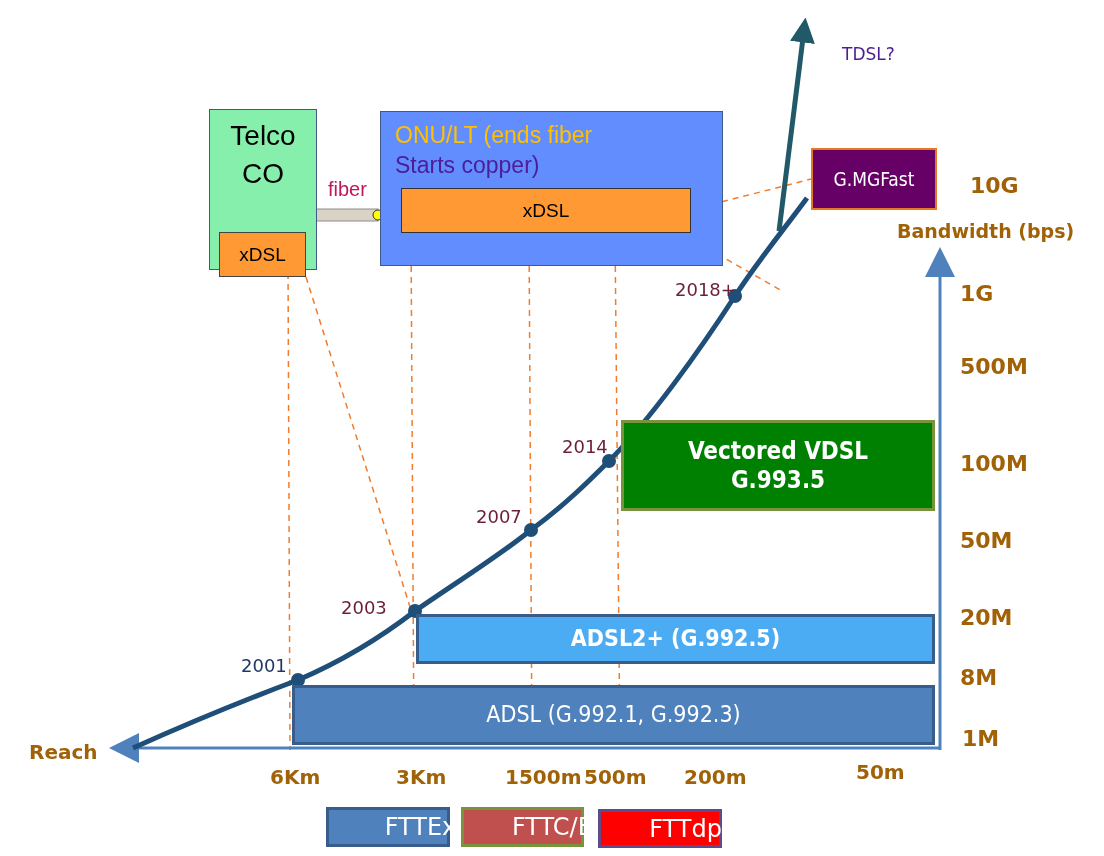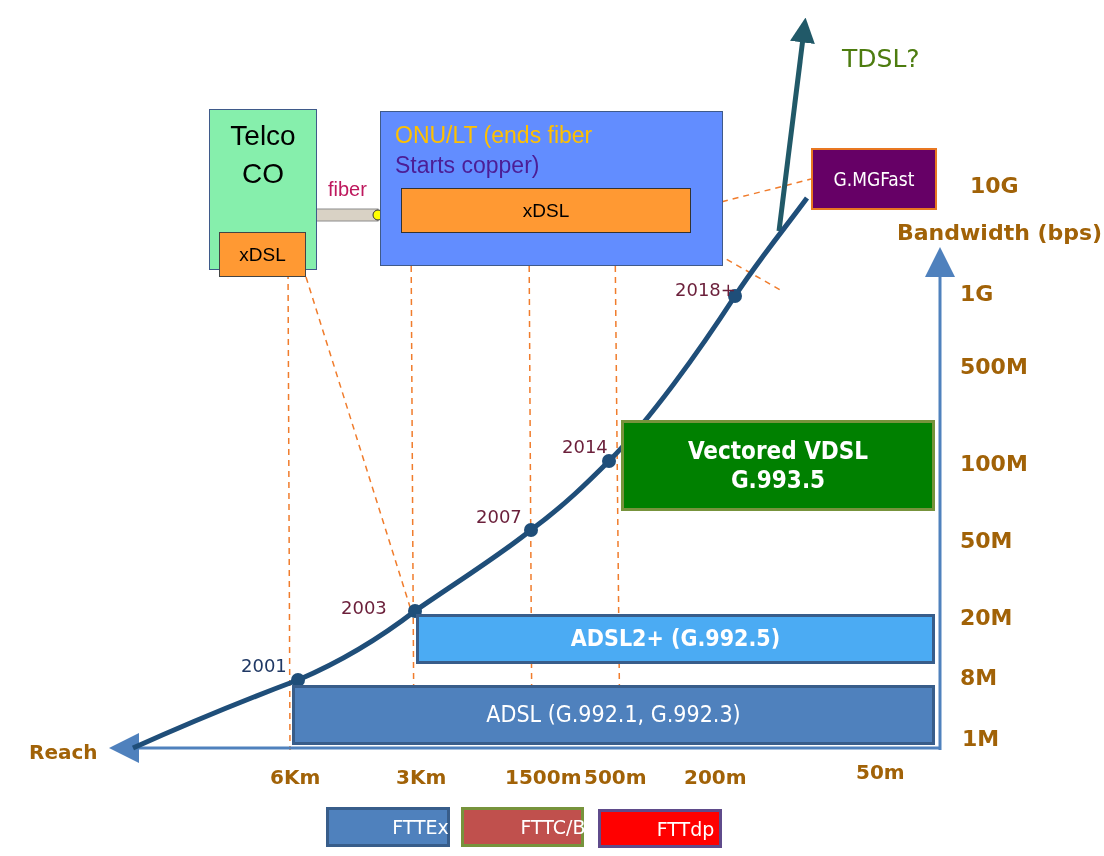--- a/index.html
+++ b/index.html
@@ -3,21 +3,21 @@
 <meta charset="utf-8">
 <style>
   html, body { margin: 0; padding: 0; background: #ffffff; }
   body { width: 1104px; height: 856px; position: relative; overflow: hidden; font-family: "DejaVu Sans", sans-serif; }
   #stage { position: absolute; left: 0; top: 0; width: 1104px; height: 856px; }
   .box { position: absolute; box-sizing: border-box; }
   .lbl { position: absolute; white-space: nowrap; }
   .std { color: #ffffff; font-weight: bold; font-family: "DejaVu Sans Condensed", "DejaVu Sans", sans-serif; text-align: center; display: flex; flex-direction: column; justify-content: center; align-items: center; line-height: 1.2; }
   .axis-lbl { color: #a16207; font-weight: bold; font-size: 20px; font-family: "DejaVu Sans", sans-serif; }
   .year { font-size: 18px; color: #6b1f3a; font-family: "DejaVu Sans", sans-serif; }
-  .legend { position: absolute; box-sizing: border-box; color: #fff; font-size: 19px; display: flex; align-items: center; justify-content: center; font-family: "DejaVu Sans", sans-serif; padding-left: 45px; }
+  .legend { position: absolute; box-sizing: border-box; color: #fff; font-size: 24px; display: flex; align-items: center; justify-content: center; font-family: "DejaVu Sans", sans-serif; padding-left: 45px; }
 </style>
 </head>
 <body>
 
 <div id="stage">
 
   <svg width="1104" height="856" style="position:absolute;left:0;top:0;">
     <defs>
       <marker id="axisArrow" markerWidth="10" markerHeight="10" refX="5" refY="5" orient="auto">
         <path d="M0,0 L10,5 L0,10 z" fill="#4f81bd"></path>
@@ -63,21 +63,21 @@
   <div class="lbl" style="left:328px;top:178px;font-size:20px;color:#be185d;font-family:'Liberation Sans',sans-serif;">fiber</div>
 
   <div class="box" style="left:380px;top:111px;width:343px;height:155px;background:#628dff;border:1.5px solid #3f5a8a;">
     <div class="lbl" style="left:14px;top:10px;font-size:23px;color:#ffc000;font-family:'Liberation Sans',sans-serif;">ONU/LT (ends fiber</div>
     <div class="lbl" style="left:14px;top:40px;font-size:23px;color:#4c1d95;font-family:Liberation Sans, sans-serif;">Starts copper)</div>
   </div>
   <div class="box" style="left:401px;top:188px;width:290px;height:45px;background:#ff9933;border:1.5px solid #333;display:flex;align-items:center;justify-content:center;">
     <span style="font-size:19px;color:#000;font-family:'Liberation Sans',sans-serif;">xDSL</span>
   </div>
 
-  <div class="lbl" style="left:842px;top:44px;font-size:25px;color:#4d7c0f;font-family:'DejaVu Sans',sans-serif;">TDSL?</div>
+  <div class="lbl" style="left:842px;top:44px;font-size:17px;color:#4c1d95;font-family:'DejaVu Sans',sans-serif;">TDSL?</div>
 
   <div class="box std" style="left:811px;top:148px;width:126px;height:62px;background:#660066;border:2px solid #e87722;font-size:19px;font-weight:normal;">
     <span>G.MGFast</span>
   </div>
 
 
   <div class="box std" style="left:621px;top:420px;width:314px;height:91px;background:#008000;border:3px solid #77933c;font-size:24px;">
     <span>Vectored VDSL</span>
     <span>G.993.5</span>
   </div>
@@ -90,21 +90,21 @@
   <div class="box std" style="left:292px;top:685px;width:643px;height:60px;background:#4f81bd;border:3px solid #385d8a;font-size:23px;font-weight:normal;">
     <span>ADSL (G.992.1, G.992.3)</span>
   </div>
 
   <div class="lbl year" style="left:241px;top:655px;color:#1f3864;">2001</div>
   <div class="lbl year" style="left:341px;top:597px;">2003</div>
   <div class="lbl year" style="left:476px;top:506px;">2007</div>
   <div class="lbl year" style="left:562px;top:436px;">2014</div>
   <div class="lbl year" style="left:675px;top:279px;">2018+</div>
 
-  <div class="lbl axis-lbl" style="left:897px;top:220px;font-size:22px;">Bandwidth (bps)</div>
+  <div class="lbl axis-lbl" style="left:897px;top:220px;font-size:19px;">Bandwidth (bps)</div>
   <div class="lbl axis-lbl" style="left:970px;top:173px;font-size:22px;">10G</div>
   <div class="lbl axis-lbl" style="left:960px;top:281px;font-size:22px;">1G</div>
   <div class="lbl axis-lbl" style="left:960px;top:354px;font-size:22px;">500M</div>
   <div class="lbl axis-lbl" style="left:960px;top:451px;font-size:22px;">100M</div>
   <div class="lbl axis-lbl" style="left:960px;top:528px;font-size:22px;">50M</div>
   <div class="lbl axis-lbl" style="left:960px;top:605px;font-size:22px;">20M</div>
   <div class="lbl axis-lbl" style="left:960px;top:665px;font-size:22px;">8M</div>
   <div class="lbl axis-lbl" style="left:962px;top:726px;font-size:22px;">1M</div>
 
   <div class="lbl axis-lbl" style="left:29px;top:740px;">Reach</div>

